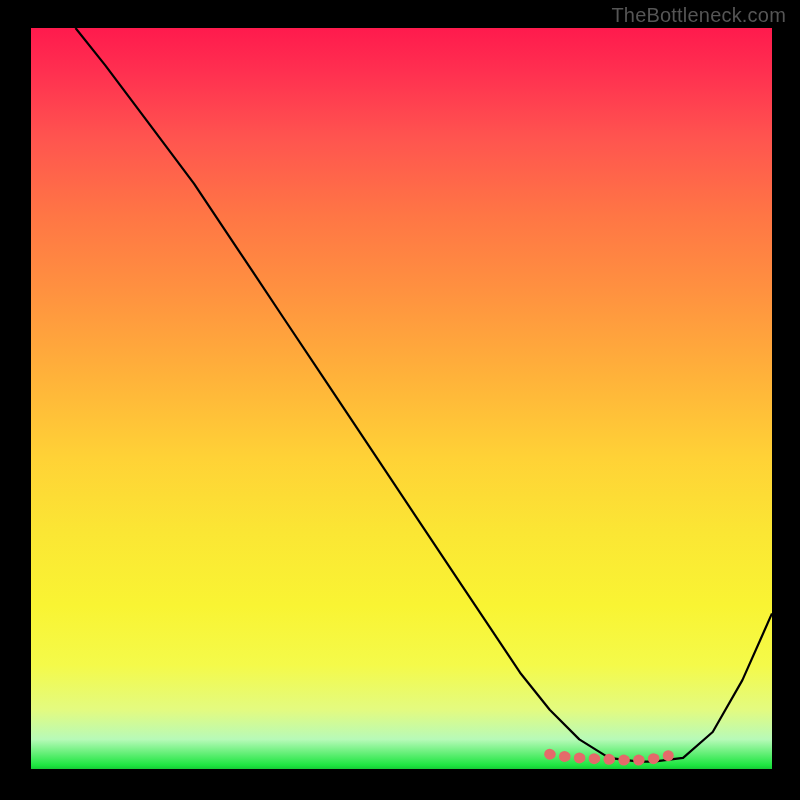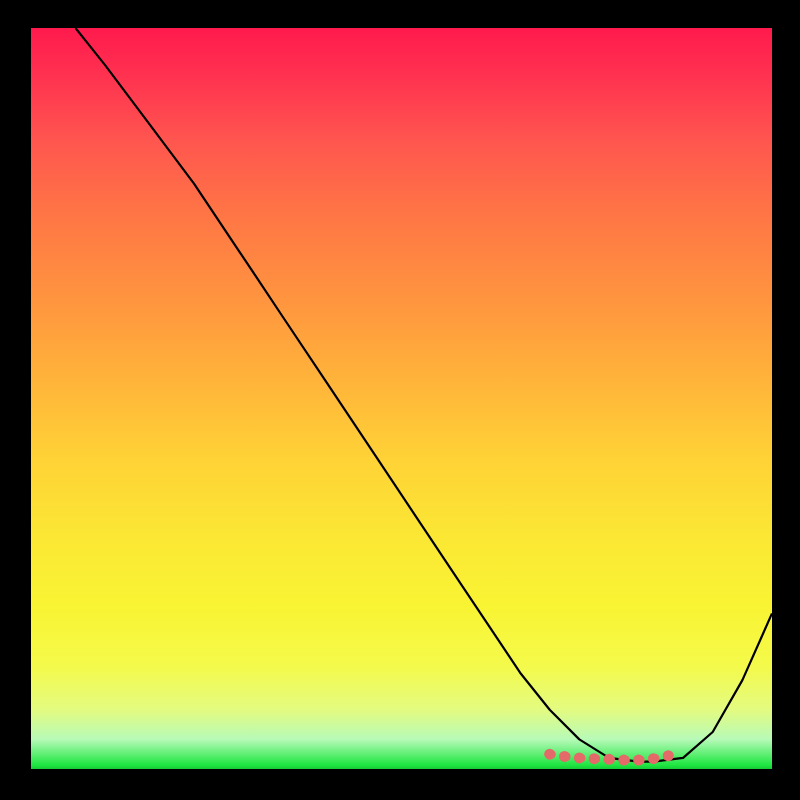--- a/index.html
+++ b/index.html
@@ -56,20 +56,21 @@
     top: 0;
     left: 0;
     width: 741px;
     height: 741px;
   }
 </style>
 </head>
 <body>
 
 <div class="outer-frame">
+  <div class="watermark">TheBottleneck.com</div>
   <div class="plot-area">
     <svg class="curve" viewBox="0 0 741 741" preserveAspectRatio="none">
       <g>
           <path d="M44.5 0.0 L74.1 37.1 L118.6 96.3 L163.0 155.6 L207.5 222.3 L251.9 289.0 L296.4 355.7 L340.9 422.4 L385.3 489.1 L429.8 555.8 L459.4 600.2 L489.1 644.7 L518.7 681.7 L548.3 711.4 L578.0 729.9 L607.6 733.6 L622.4 733.6 L652.1 729.9 L681.7 704.0 L711.4 652.1 L741.0 585.4" fill="none" stroke="#000000" stroke-width="2.2" stroke-linejoin="round"></path>
           <circle cx="518.6999999999999" cy="726.18" r="5.5" fill="#e46a6a"></circle>
           <line x1="518.6999999999999" y1="726.18" x2="533.52" y2="728.403" stroke="#e46a6a" stroke-width="8" stroke-linecap="round" stroke-dasharray="2 12"></line>
           <circle cx="533.52" cy="728.403" r="5.5" fill="#e46a6a"></circle>
           <line x1="533.52" y1="728.403" x2="548.34" y2="729.885" stroke="#e46a6a" stroke-width="8" stroke-linecap="round" stroke-dasharray="2 12"></line>
           <circle cx="548.34" cy="729.885" r="5.5" fill="#e46a6a"></circle>
           <line x1="548.34" y1="729.885" x2="563.16" y2="730.626" stroke="#e46a6a" stroke-width="8" stroke-linecap="round" stroke-dasharray="2 12"></line>

